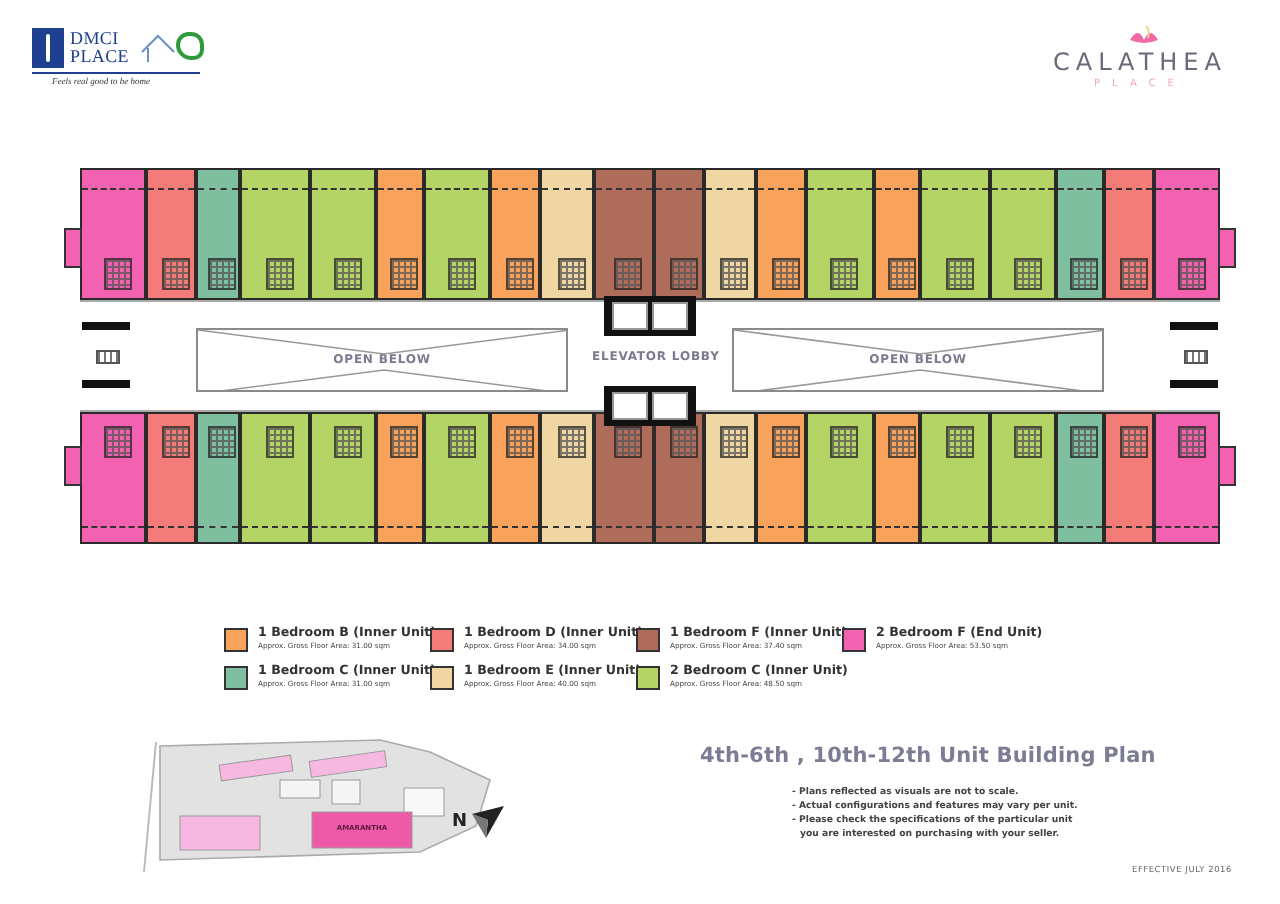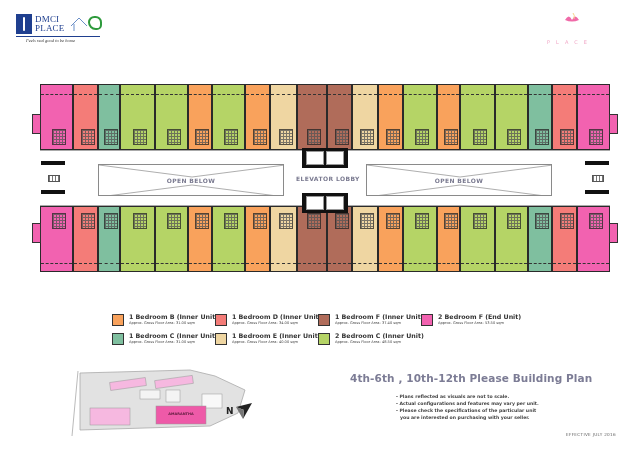--- a/index.html
+++ b/index.html
@@ -73,20 +73,21 @@
   <div class="dmci-leaf"></div>
   <div class="dmci-line"></div>
   <div class="dmci-tag">Feels real good to be home</div>
 </div>
 
 <div class="abs cal">
   <svg class="cal-flower" width="16" height="10" viewBox="0 0 16 10">
     <path d="M1,8 Q5,1 8,8 Q11,1 15,8 Q8,11 1,8 Z" fill="#f06aa8"></path>
     <path d="M9,1 Q11,3 10,7" fill="none" stroke="#f6d48a" stroke-width="1"></path>
   </svg>
+  <div class="cal-name">CALATHEA</div>
   <div class="cal-sub">PLACE</div>
 </div>
 
 <div class="abs plan">
   <div id="top-row">
       <div class="unit" style="left: 10px; top: 4px; width: 33px; height: 66px; background: rgb(242, 98, 176);">
         <div class="dash" style="top: 9px;"></div>
         <div class="grid" style="left: 10.5px; top: 44px;"></div>
       </div>
       <div class="unit" style="left: 43px; top: 4px; width: 25px; height: 66px; background: rgb(244, 124, 120);">
@@ -342,20 +343,20 @@
   <div class="abs" style="left:86px;top:44px;width:50px;text-align:center;font-size:3.5px;font-weight:bold;color:#5a1a3a;">AMARANTHA</div>
 </div>
 <div class="abs compass">
   <div class="compass-n">N</div>
   <svg class="abs" style="left:9px;top:0" width="18" height="18" viewBox="0 0 18 18">
     <polygon points="1,5 17,1 8,17 9,8" fill="#222"></polygon>
     <polygon points="1,5 9,8 8,17" fill="#777"></polygon>
   </svg>
 </div>
 
-<div class="abs plan-title">4th-6th , 10th-12th Please Building Plan</div>
+<div class="abs plan-title">4th-6th , 10th-12th Unit Building Plan</div>
 <div class="abs notes">
   <div class="note">- Plans reflected as visuals are not to scale.</div>
   <div class="note">- Actual configurations and features may vary per unit.</div>
   <div class="note">- Please check the specifications of the particular unit</div>
   <div class="note" style="padding-left:4px">  you are interested on purchasing with your seller.</div>
 </div>
 <div class="abs effective">EFFECTIVE JULY 2016</div>
 
 </body></html>

